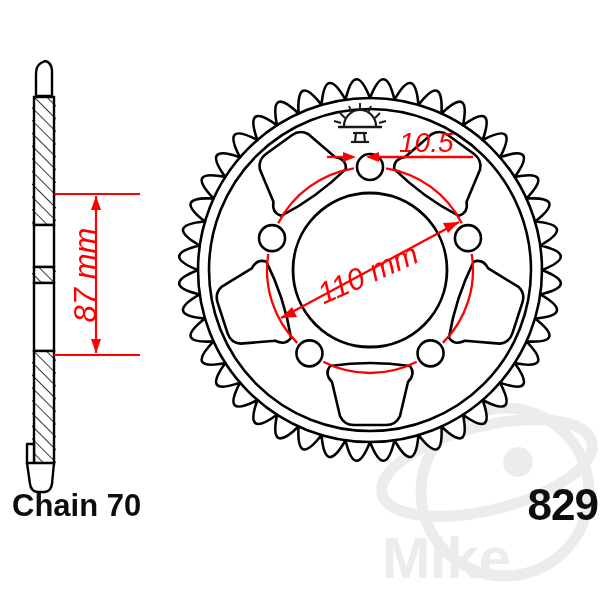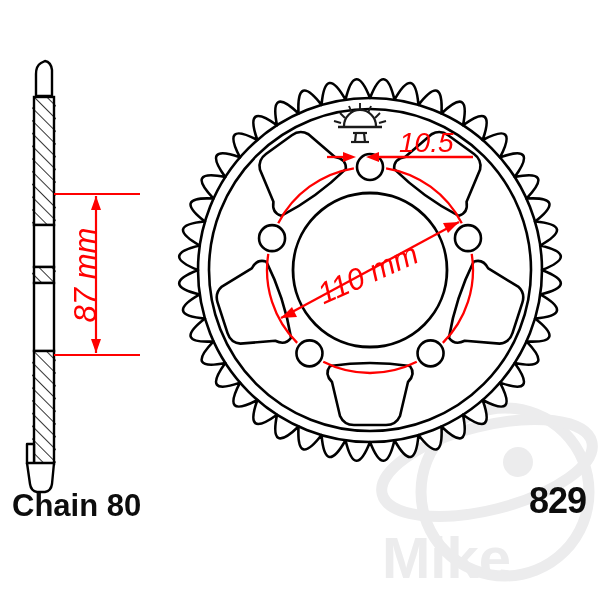--- a/index.html
+++ b/index.html
@@ -32,24 +32,24 @@
     top: 488px;
     font-family: "Liberation Sans", sans-serif;
     font-size: 31px;
     font-weight: bold;
     color: #0d0d0d;
     letter-spacing: 0px;
     white-space: nowrap;
   }
   .label-partno {
     position: absolute;
-    right: 14px;
+    right: 2px;
     top: 480px;
     font-family: "Liberation Sans", sans-serif;
-    font-size: 36px;
+    font-size: 44px;
     font-weight: bold;
     color: #0d0d0d;
     letter-spacing: -1px;
     white-space: nowrap;
   }
   .wm-text {
     position: absolute;
     left: 382px;
     top: 524px;
     font-family: "Liberation Sans", sans-serif;
@@ -196,17 +196,17 @@
 
       <line x1="327" y1="157" x2="349" y2="157"></line>
 
       <line x1="372" y1="157" x2="473" y2="157"></line>
     </g>
     <polygon points="356,157 343,152 343,162" fill="#ff0000"></polygon>
     <polygon points="366,157 379,152 379,162" fill="#ff0000"></polygon>
     <text x="399" y="152" font-family="Liberation Sans, sans-serif" font-size="28" font-style="italic" fill="#ff0000">10.5</text>
   </svg>
 
-  <div class="label-chain">Chain 80</div>
+  <div class="label-chain">Chain 70</div>
   <div class="label-partno">829</div>
   <div class="wm-text">Mike</div>
 
 </div>
 
 </body></html>

